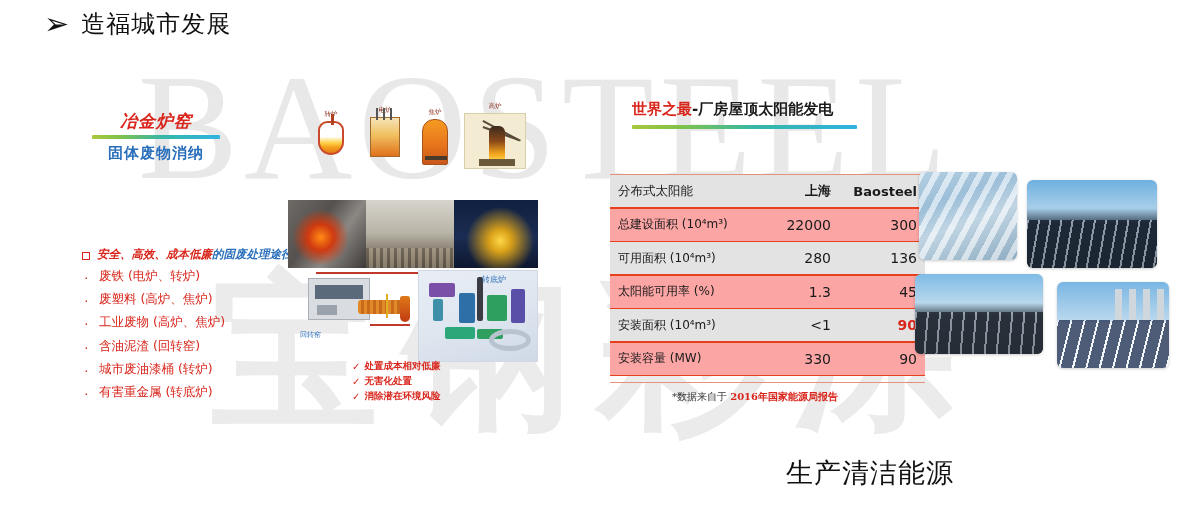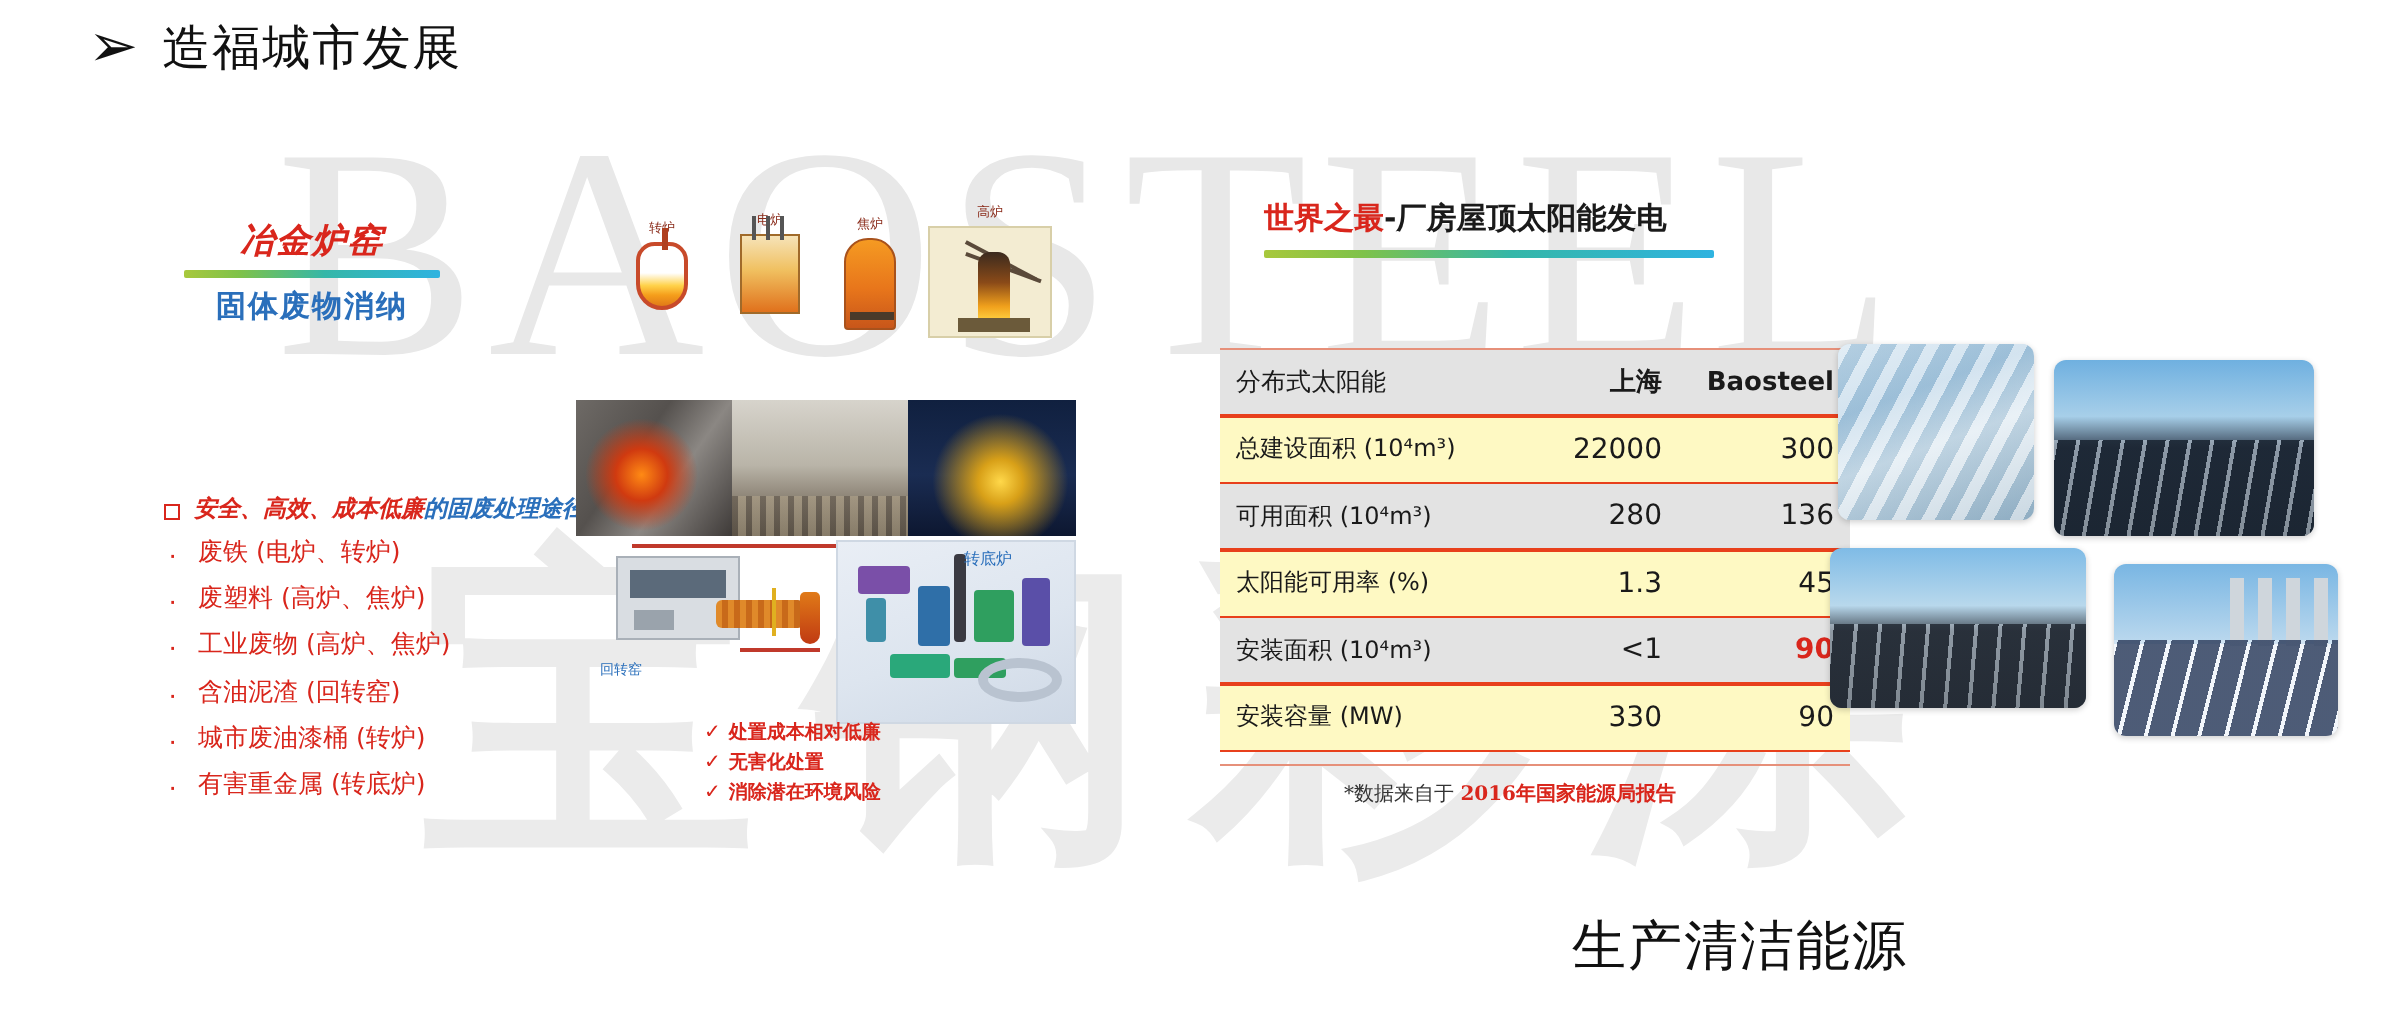--- a/index.html
+++ b/index.html
@@ -164,21 +164,21 @@
   .right-panel { position: absolute; left: 600px; top: 0; width: 600px; height: 410px; z-index: 3; }
   .rp-head { position: absolute; left: 32px; top: 100px; width: 225px; }
   .rp-head .t1 { font-family: "DejaVu Sans", sans-serif; font-size: 15px; font-weight: 700; white-space: nowrap; }
   .rp-head .t1 .red { color: #d9261c; }
   .rp-head .t1 .blk { color: #1a1a1a; }
   .rp-head .bar { margin-top: 6px; }
 
   .tbl { position: absolute; left: 10px; top: 174px; width: 315px; }
   .trow { display: flex; align-items: center; height: 32px; padding: 0 8px; position: relative; }
   .trow.shade { background: #e3e3e3; }
-  .trow.plain { background: #fef9c3; justify-content: flex-end; }
+  .trow.plain { background: #fca5a5; justify-content: flex-end; }
   .rule { height: 1.5px; background: #e8401c; }
   .rule-light { height: 1.2px; background: #e6907a; }
   .c-label { flex: 1; font-family: "DejaVu Sans", sans-serif; font-size: 12px; color: #1a1a1a; }
   .c-v1 { width: 86px; text-align: right; font-family: "DejaVu Sans", sans-serif; font-size: 14px; color: #1a1a1a; padding-right: 12px; }
   .c-v2 { width: 74px; text-align: right; font-family: "DejaVu Sans", sans-serif; font-size: 14px; color: #1a1a1a; }
   .c-v2.hl, .c-v1.hl { color: #d9261c; font-weight: 700; }
   .hdr-row .c-label { font-size: 12.5px; }
   .hdr-row .c-v1 { font-size: 13px; font-weight: 700; }
   .hdr-row .c-v2 { font-size: 13px; font-weight: 700; }
 

